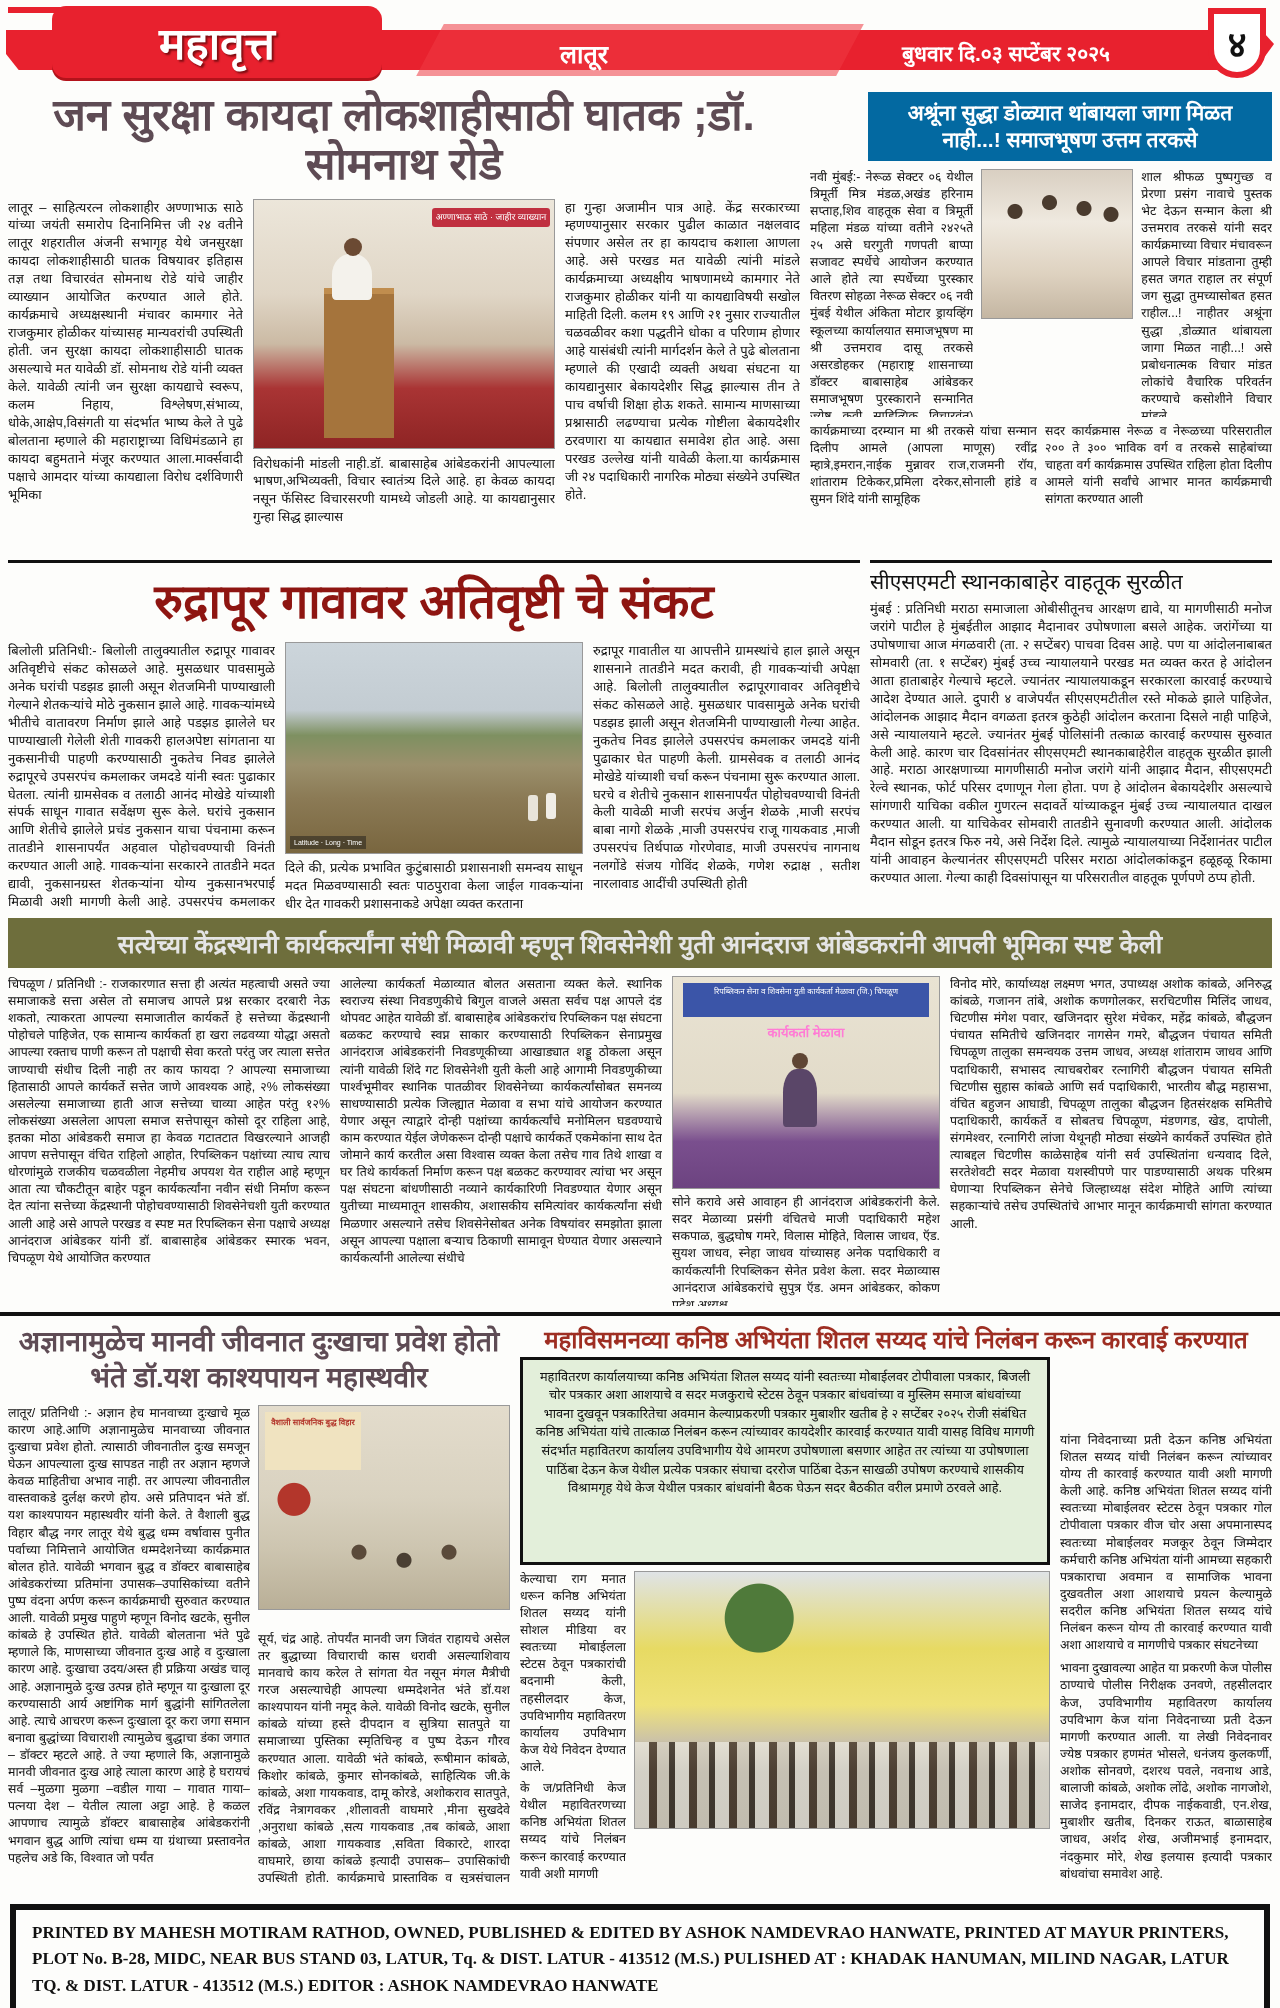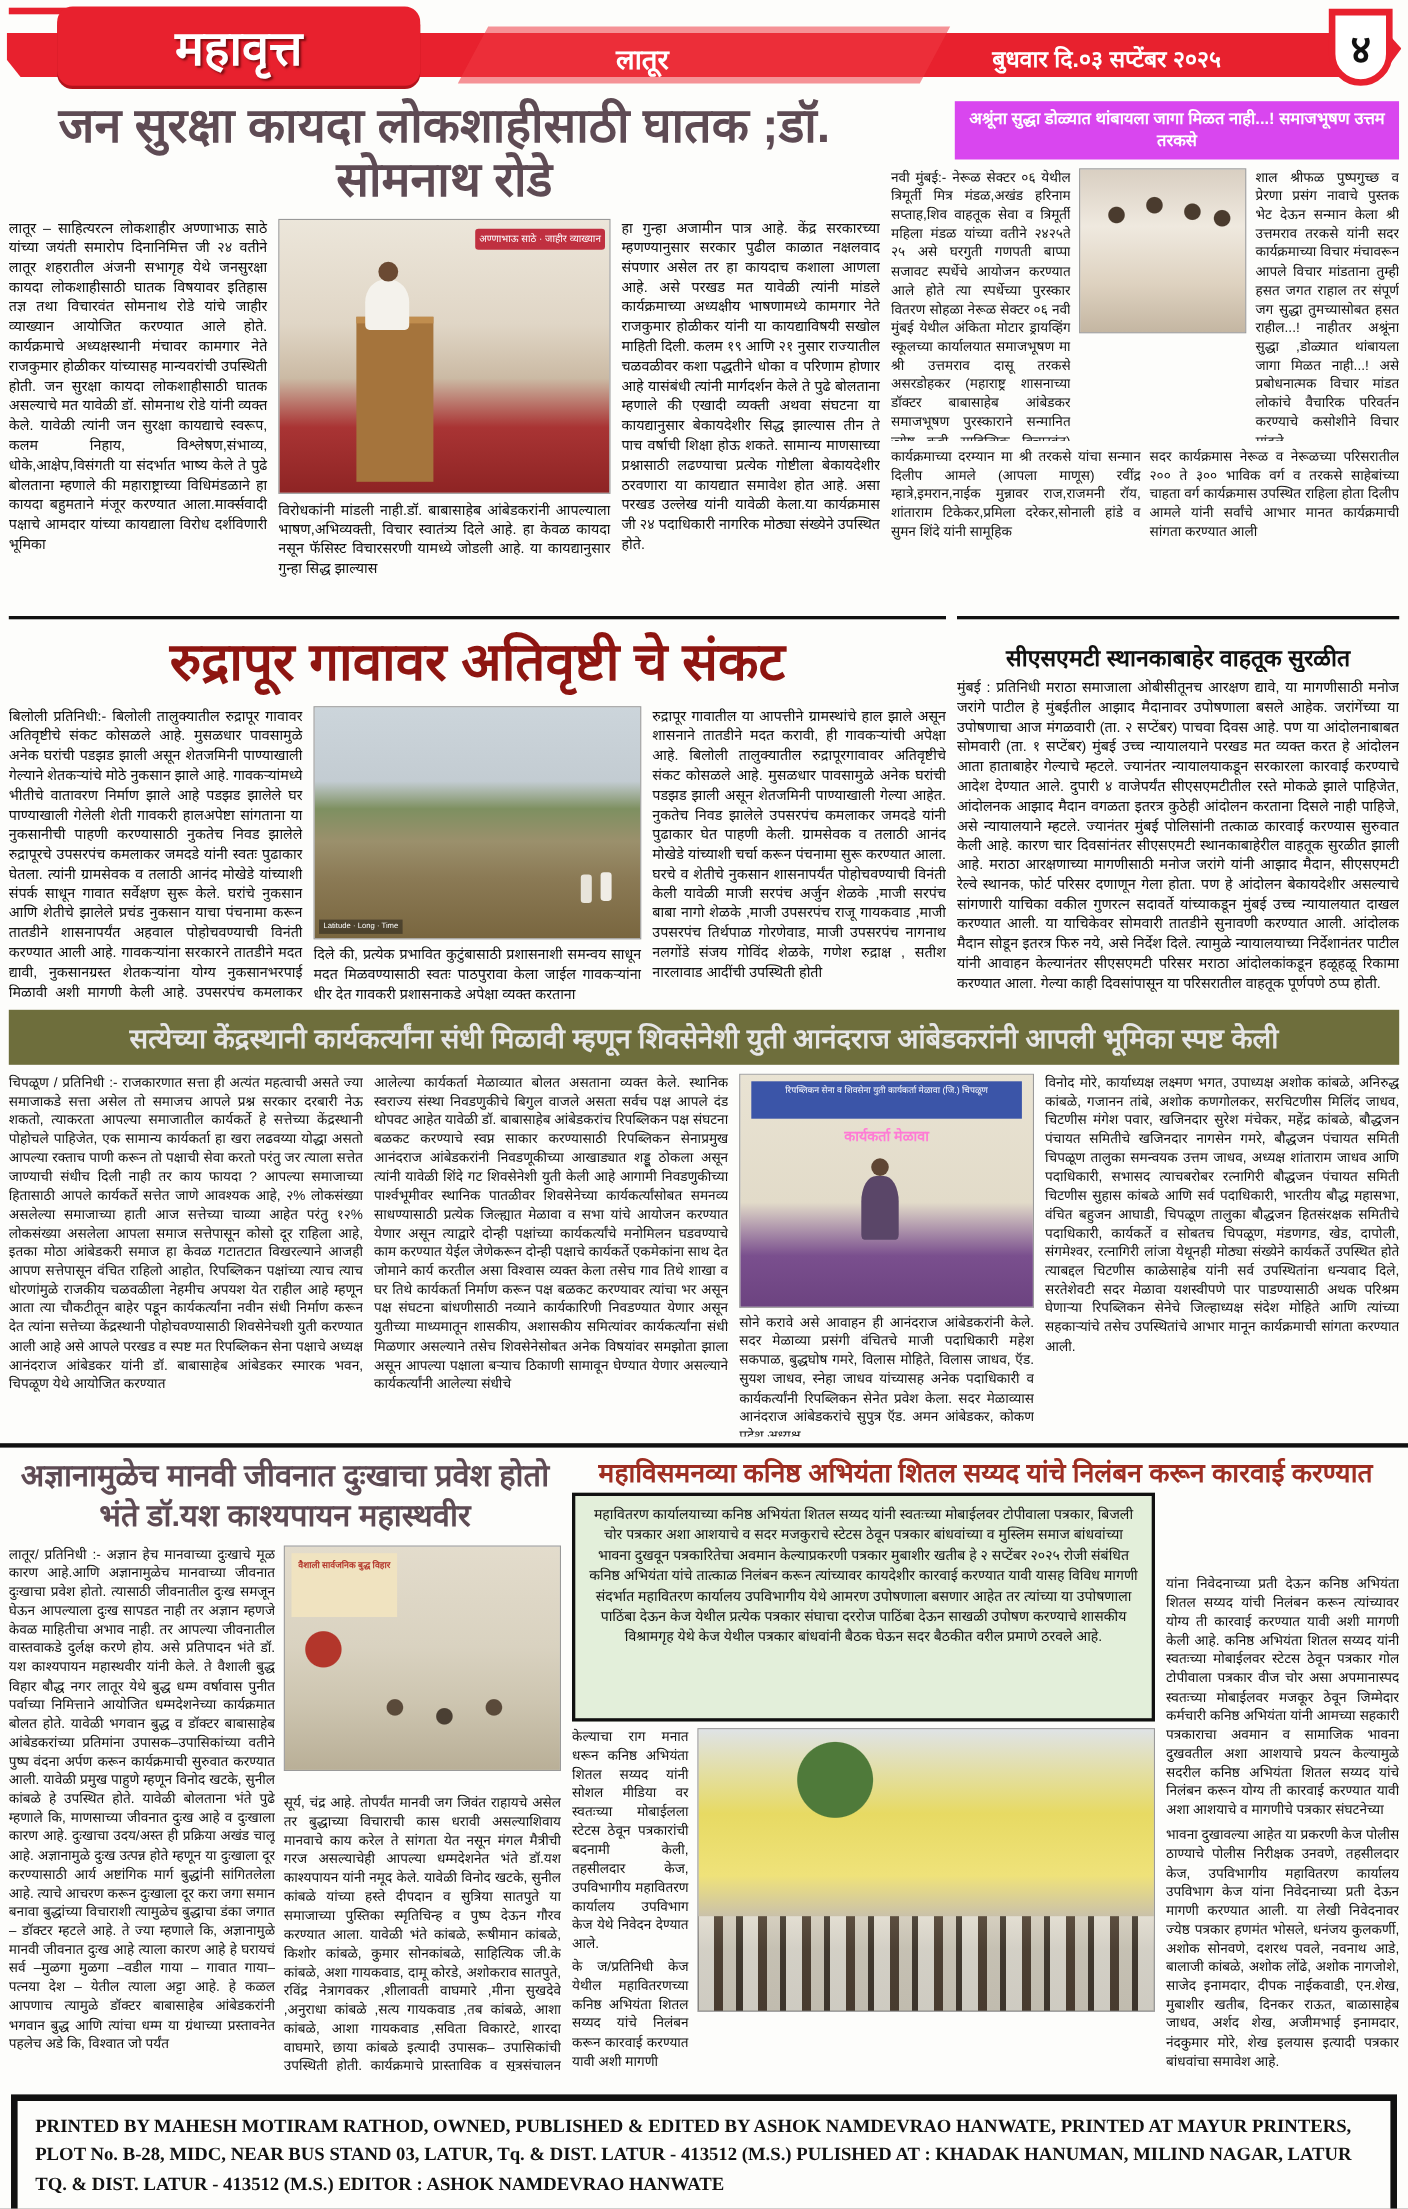--- a/index.html
+++ b/index.html
@@ -41,21 +41,21 @@
   .a1mid { width:302px; display:flex; flex-direction:column; gap:6px; }
   .ph1 { height:250px; background:
          linear-gradient(180deg,#ece6da 0%,#e0d6c6 38%,#cbbaa4 58%,#a93434 76%,#8e2424 100%); }
   .ph1 .podium { position:absolute; left:70px; top:88px; width:70px; height:150px; background:#a5743c; border-top:6px solid #c08d4e; }
   .ph1 .man { position:absolute; left:78px; top:54px; width:40px; height:46px; background:#f4f2ec; border-radius:45% 45% 10% 10%; }
   .ph1 .head { position:absolute; left:90px; top:38px; width:18px; height:18px; background:#6b4a33; border-radius:50%; }
   .banner1 { position:absolute; right:4px; top:8px; width:118px; padding:4px 3px; background:#c03040;
              color:#fff; font-size:9px; line-height:1.3; text-align:center; border-radius:3px; }
   
   .a2 { flex:1; overflow:hidden; }
-  .olivebox { background:#d946ef; color:#fff; font-weight:bold; font-size:15px; line-height:1.3;
+  .olivebox { background:#0369a1; color:#fff; font-weight:bold; font-size:21px; line-height:1.3;
               text-align:center; padding:7px 8px; margin:6px 0 8px 58px; }
   .a2body { display:flex; gap:8px; height:248px; }
   .a2body .c1 { flex:1.15; }
   .a2mid { width:152px; }
   .ph2 { height:150px; width:152px; background:
          radial-gradient(circle at 22% 28%,#4a3b2e 0 7px,transparent 8px),
          radial-gradient(circle at 45% 22%,#4a3b2e 0 7px,transparent 8px),
          radial-gradient(circle at 68% 26%,#4a3b2e 0 7px,transparent 8px),
          radial-gradient(circle at 86% 30%,#4a3b2e 0 7px,transparent 8px),
          linear-gradient(180deg,#d9cfc2 0%,#efe9df 35%,#ded2c0 70%,#c4b6a2 100%); }
@@ -69,21 +69,21 @@
   .a3body { display:flex; gap:10px; height:272px; }
   .a3body .c { flex:1; }
   .a3mid { width:298px; display:flex; flex-direction:column; gap:5px; }
   .ph3 { height:212px; background:
          linear-gradient(180deg,#ccd5db 0%,#c3ccd2 32%,#7e9061 44%,#9b906c 58%,#8b7a55 74%,#79663f 100%); }
   .gps { position:absolute; left:4px; bottom:4px; color:#fff; font-size:7px; line-height:1.3;
          background:rgba(20,20,20,.45); padding:2px 4px; }
   .ph3 .p1 { position:absolute; right:26px; bottom:34px; width:10px; height:26px; background:#f0ede6; border-radius:3px; }
   .ph3 .p2 { position:absolute; right:44px; bottom:32px; width:10px; height:26px; background:#e8e4da; border-radius:3px; }
   .a4 { flex:1; overflow:hidden; border-top:3px solid #111; padding-top:4px; }
-  .a4 h2 { font-size:21px; font-weight:bold; text-align:center; white-space:nowrap; overflow:hidden; margin:16px 0 5px; }
+  .a4 h2 { font-size:21px; font-weight:normal; text-align:left; white-space:nowrap; overflow:hidden; margin:0 0 5px; }
   
   .row3wrap { border-bottom:4px solid #111; padding-bottom:6px; }
   .bar5 { background:#6e6e3c; color:#e5e5e5; font-weight:bold; font-size:25px; text-align:center;
           padding:8px 4px; margin:6px 8px 8px; white-space:nowrap; overflow:hidden; }
   .row3 { height:330px; }
   .row3 .c { flex:1; }
   .a5mid { width:268px; display:flex; flex-direction:column; gap:5px; }
   .ph4 { height:228px; background:linear-gradient(180deg,#e9e3d3 0%,#e2dbc9 55%,#7a4f8e 78%,#6c4380 100%); }
   .ph4 .bannerblue { position:absolute; left:10px; right:10px; top:6px; height:34px; background:#3b55a8;
                      color:#fff; font-size:8px; text-align:center; padding-top:4px; line-height:1.3; }

